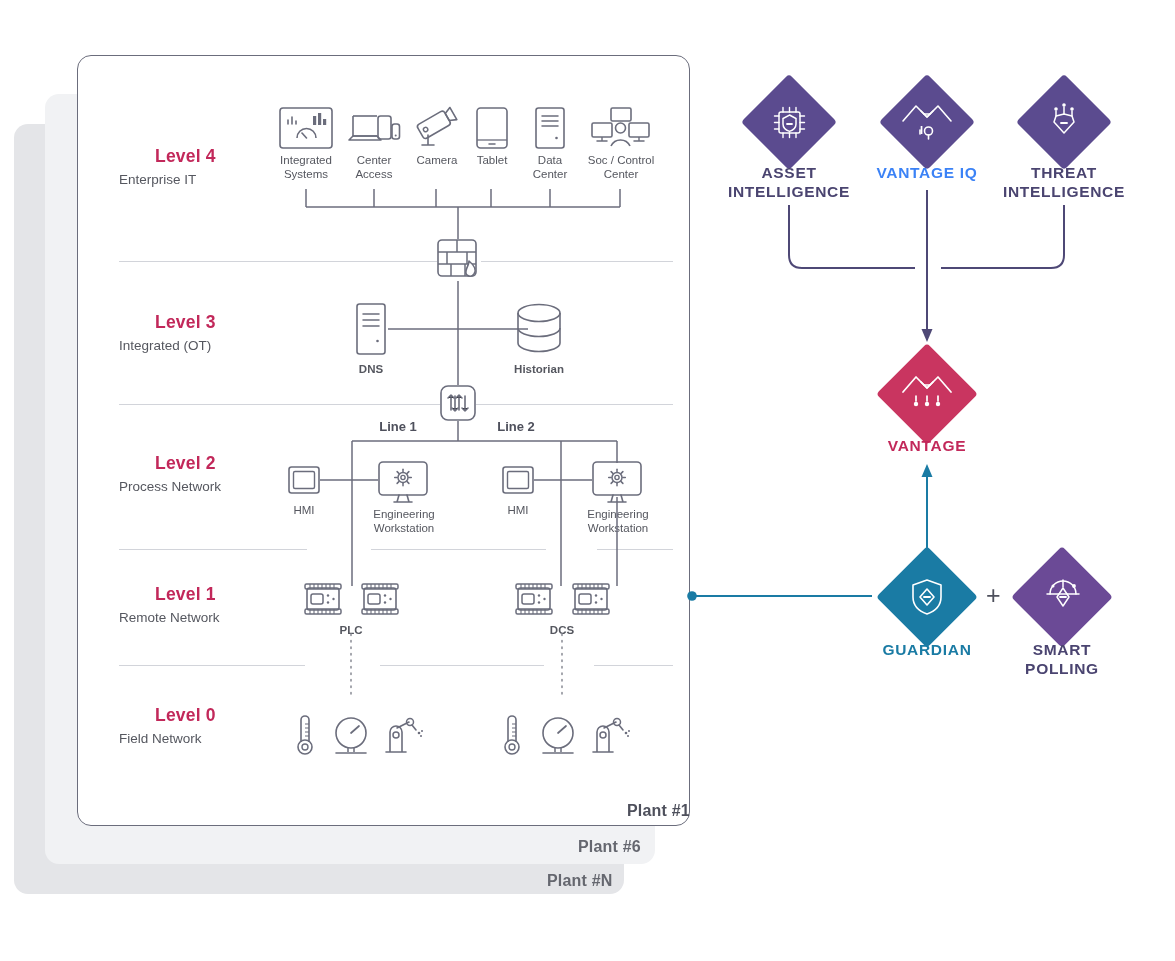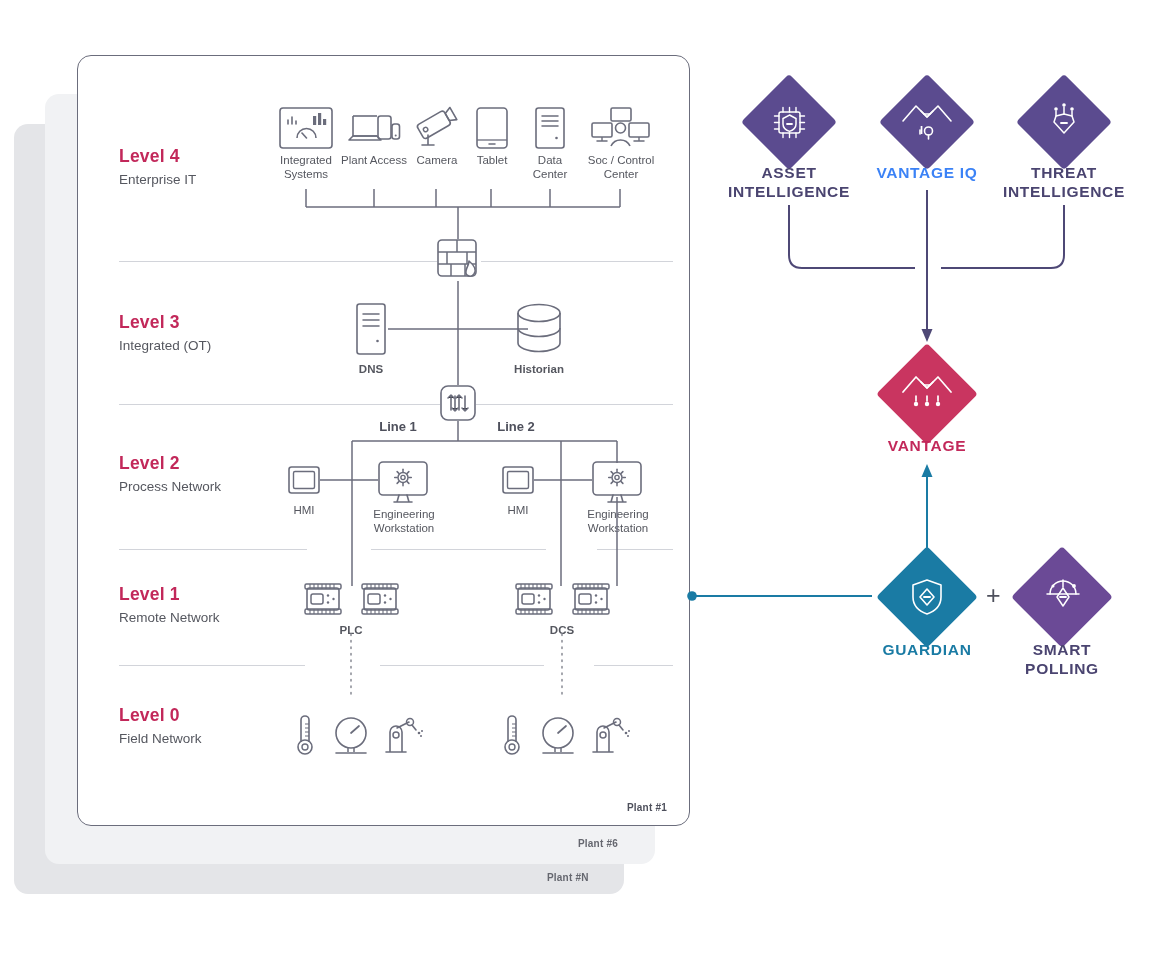--- a/index.html
+++ b/index.html
@@ -11,28 +11,28 @@
     position:relative;
   }
   .root{position:absolute;left:0;top:0;width:1175px;height:961px;}
 
   
   .plant-card{position:absolute;border-radius:14px;box-sizing:border-box;}
   .plant-n{left:14px;top:124px;width:610px;height:770px;background:#e4e5e8;}
   .plant-2{left:45px;top:94px;width:610px;height:770px;background:#f1f2f4;}
   .plant-1{left:77px;top:55px;width:613px;height:771px;background:#ffffff;border:1.3px solid #6b6d7c;}
 
-  .plant-label{position:absolute;font-size:10px;font-weight:bold;color:#65676f;letter-spacing:.2px;}
+  .plant-label{position:absolute;font-size:16px;font-weight:bold;color:#65676f;letter-spacing:.2px;}
   .lbl-n{left:547px;top:872px;}
   .lbl-2{left:578px;top:838px;}
   .lbl-1{left:627px;top:802px;color:#4e505c;}
 
   
   .lv{position:absolute;left:119px;}
-  .lv-title{font-size:17.5px;font-weight:bold;color:#c2285a;letter-spacing:.2px;line-height:1;}
+  .lv-title{font-size:17.5px;font-weight:bold;color:#c2285a;letter-spacing:.2px;line-height:1;margin-left:36px;}
   .lv-sub{font-size:13.5px;color:#55575f;margin-top:7px;line-height:1;font-weight:normal;}
 
   
   .divider{position:absolute;height:1px;background:#d2d4da;}
 
   
   .cap{position:absolute;font-size:11.5px;color:#55575f;text-align:center;line-height:13.5px;}
   .cap-b{font-weight:bold;}
 
   .node-ico{position:absolute;}
@@ -111,21 +111,21 @@
   <div class="node-ico" style="left:348px;top:110px">
     <svg width="52" height="38" viewBox="0 0 52 38">
       <path d="M5 6 L5 26 L29 26" fill="none" stroke="#6b6d7c" stroke-width="1.6" stroke-linejoin="round"></path>
       <path d="M5 6 L29 6" fill="none" stroke="#6b6d7c" stroke-width="1.6"></path>
       <path d="M1 30 L33 30 L29 26 L5 26 Z" fill="none" stroke="#6b6d7c" stroke-width="1.6" stroke-linejoin="round"></path>
       <rect x="30" y="6" width="13" height="23" rx="2.5" fill="none" stroke="#6b6d7c" stroke-width="1.6"></rect>
       <rect x="44" y="14" width="7.5" height="15" rx="2.5" fill="none" stroke="#6b6d7c" stroke-width="1.6"></rect>
       <circle cx="47.7" cy="25.5" r="1" fill="#6b6d7c"></circle>
     </svg>
   </div>
-  <div class="cap" style="left:341px;top:154px;width:66px">Plant
+  <div class="cap" style="left:341px;top:154px;width:66px">Center
 Access</div>
 
   <div class="node-ico" style="left:416px;top:107px">
     <svg width="44" height="42" viewBox="0 0 44 42">
       <g transform="rotate(-30 22 20)">
         <rect x="4" y="8" width="31" height="16" rx="3" fill="none" stroke="#6b6d7c" stroke-width="1.6"></rect>
         <path d="M35 12 L42 9 L42 23 L35 20 Z" fill="none" stroke="#6b6d7c" stroke-width="1.6" stroke-linejoin="round"></path>
         <circle cx="10" cy="16" r="2.2" fill="none" stroke="#6b6d7c" stroke-width="1.4"></circle>
       </g>
       <path d="M12 28 L12 38 M6 38 L18 38" stroke="#6b6d7c" stroke-width="1.6" stroke-linecap="round"></path>

